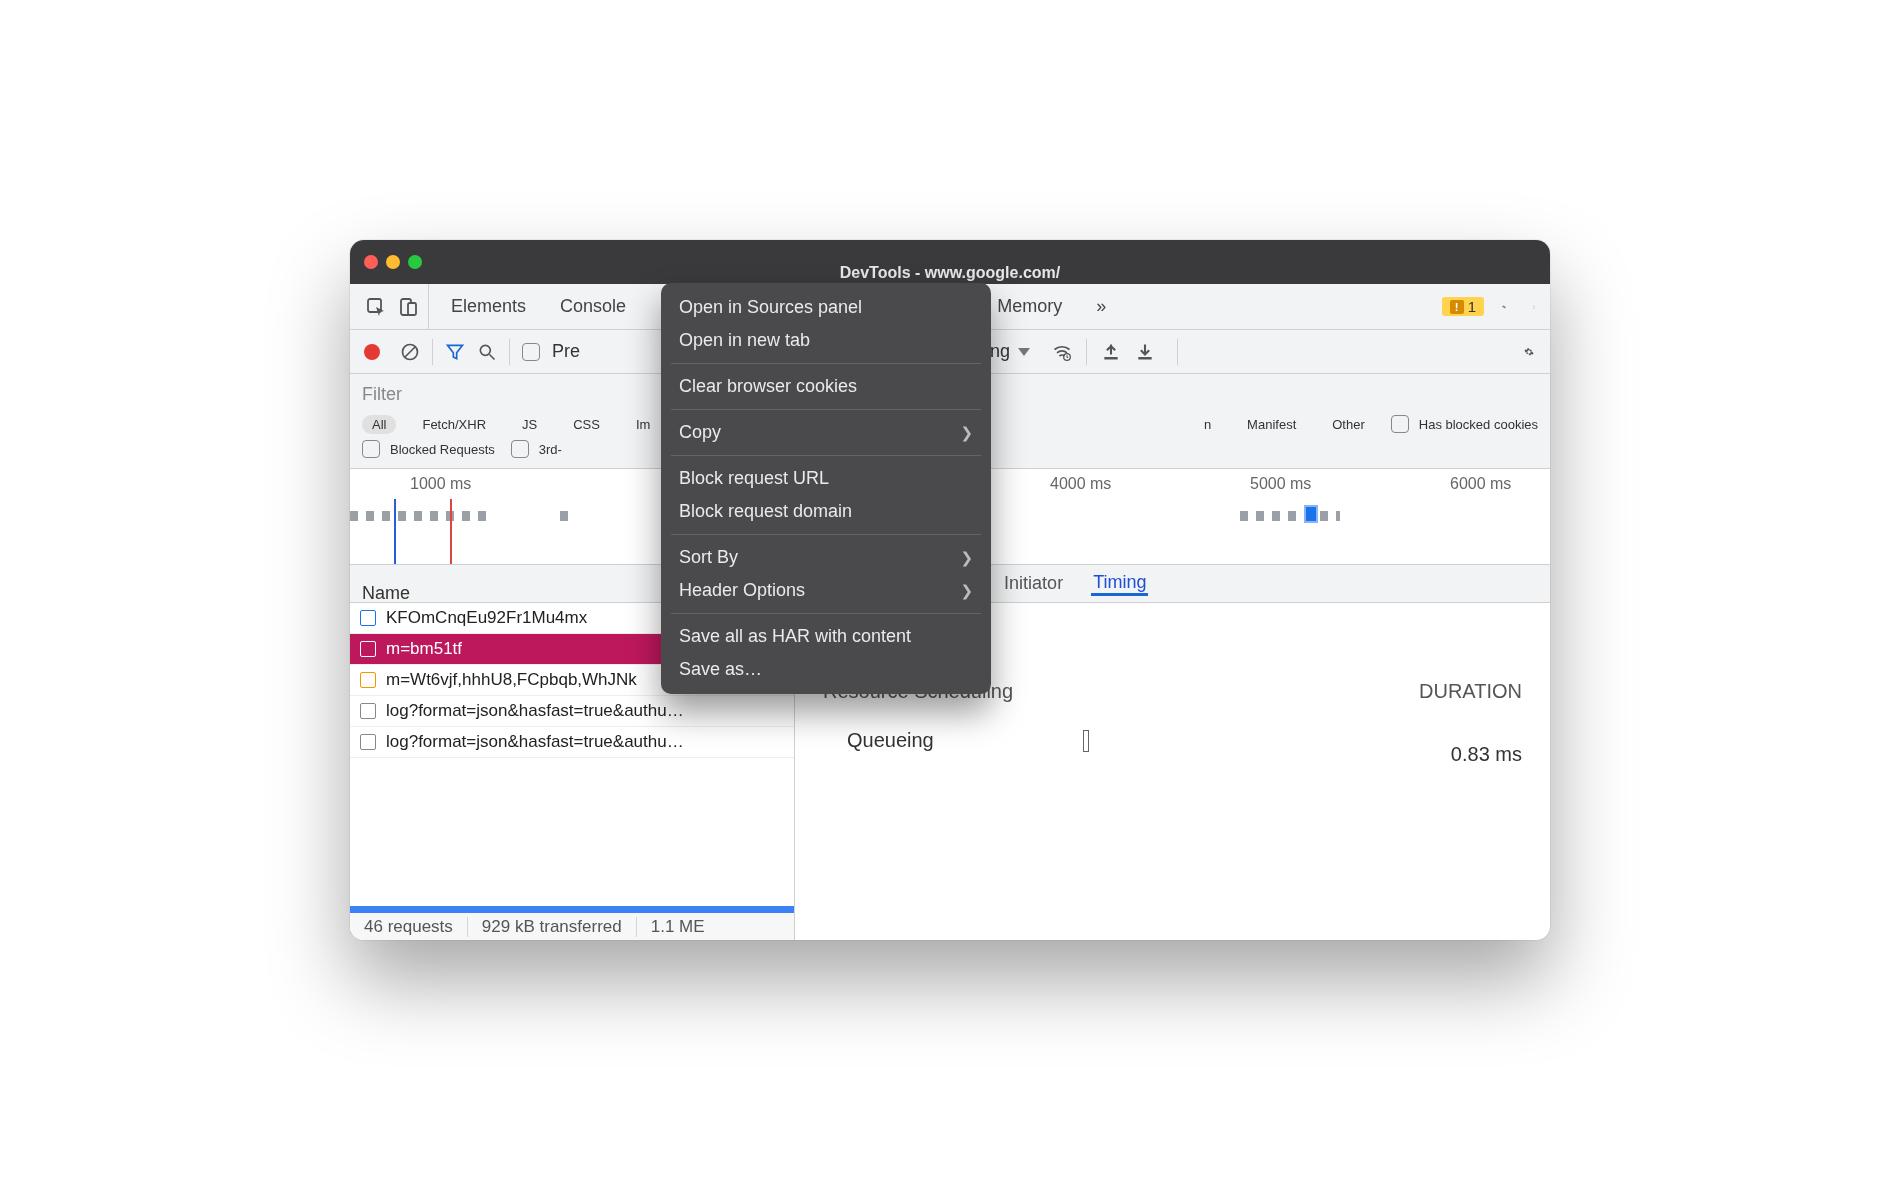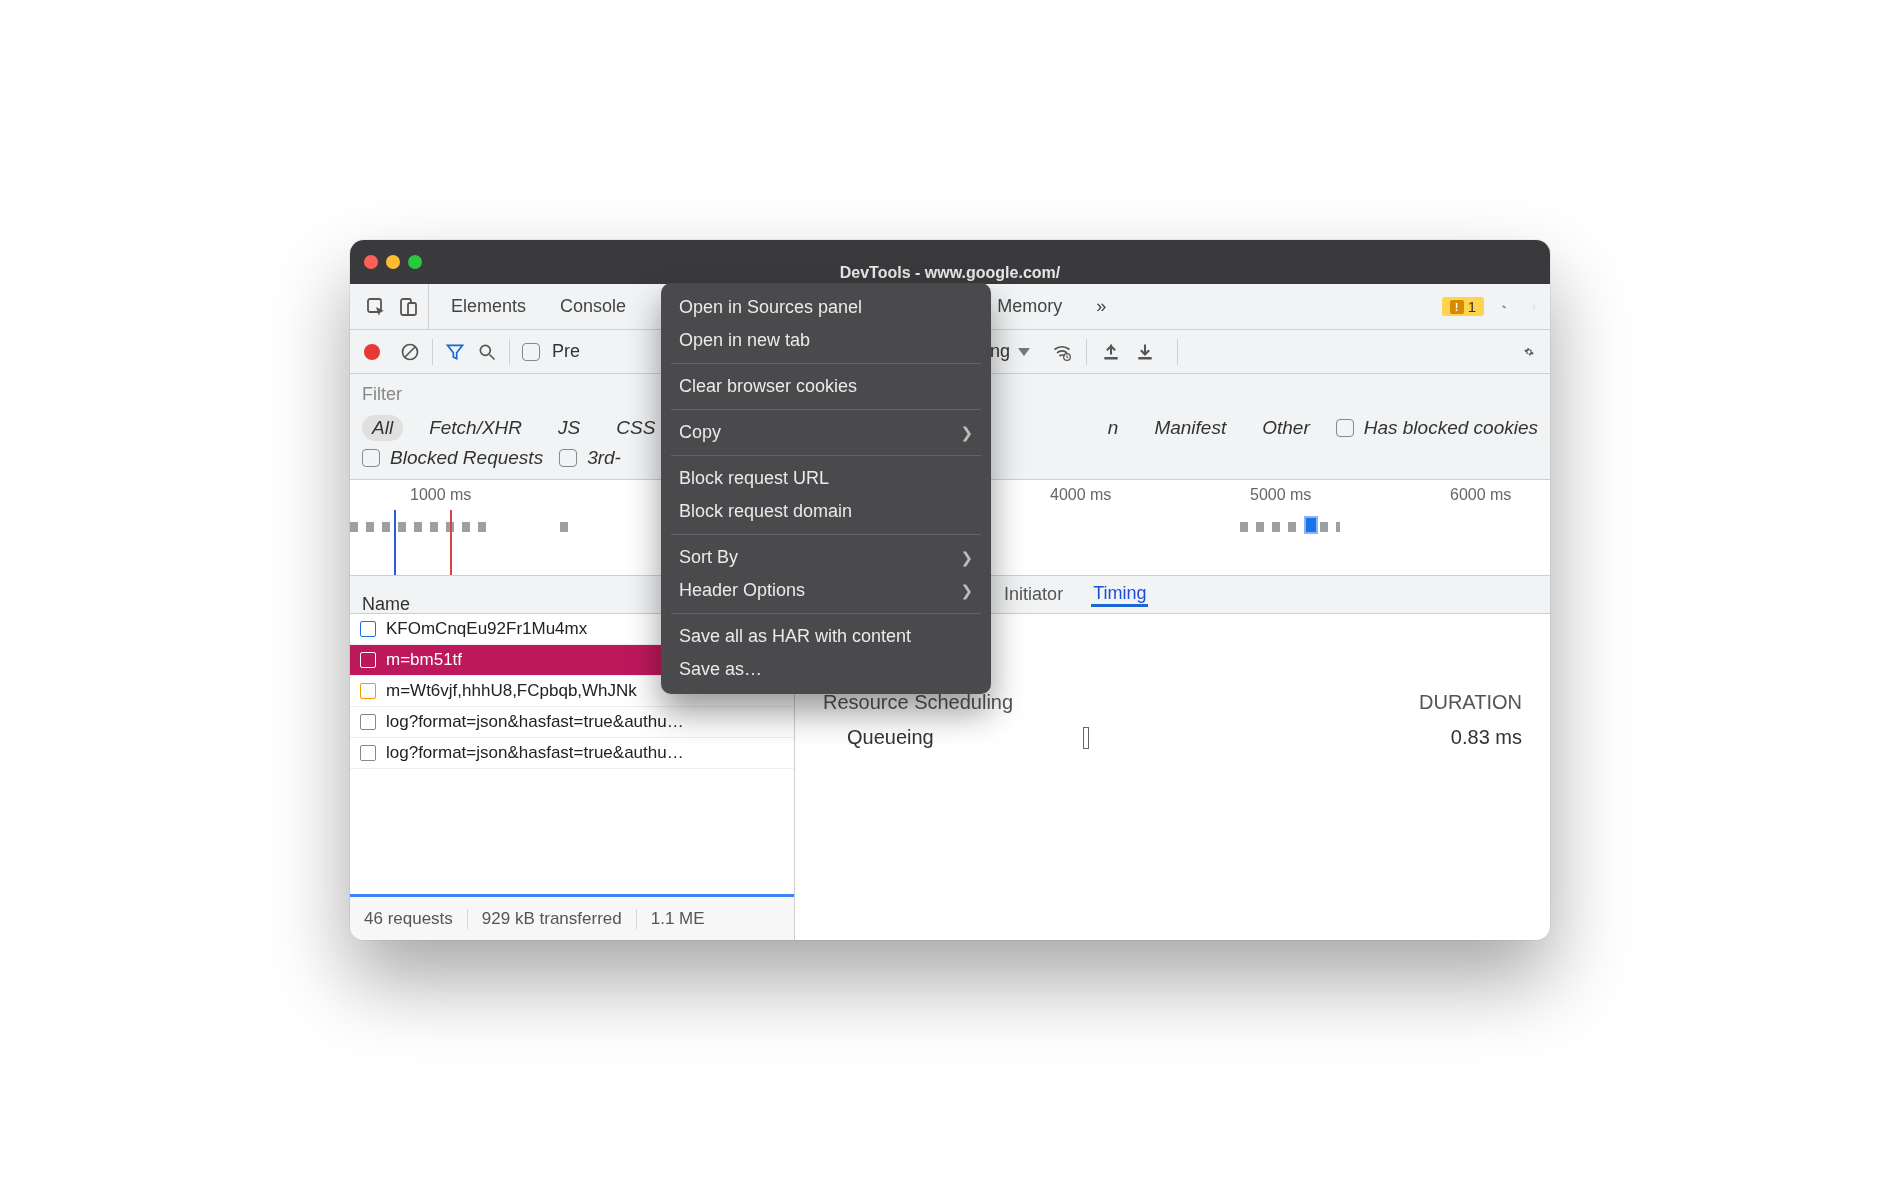--- a/index.html
+++ b/index.html
@@ -54,21 +54,21 @@
   .funnel { color:#1967d2; }
   .chk { width:18px; height:18px; border:1.5px solid #888; border-radius:4px; display:inline-block; flex-shrink:0;}
   .toolbar-label { white-space:nowrap;}
   .throttling { margin-left:auto; display:flex; align-items:center; gap:8px;}
   .caret-down { width:0; height:0; border-left:6px solid transparent; border-right:6px solid transparent; border-top:8px solid #777;}
   .tb-right { display:flex; align-items:center; gap:14px; padding:0 10px;}
 
   
   .filter-area { background:#f1f3f4; border-bottom:1px solid #d0d0d0; padding: 6px 12px 10px 12px; font-size:18px; color:#555; flex-shrink:0;}
   .filter-input { font-size:18px; color:#888; padding:4px 0;}
-  .filter-row { display:flex; align-items:center; gap:16px; padding-top:6px; flex-wrap:wrap; font-size:19px; color:#333;font-style:italic;}
+  .filter-row { display:flex; align-items:flex-start; gap:16px; padding-top:6px; flex-wrap:wrap; font-size:13px; color:#333;}
   .pill { padding:2px 10px;}
   .pill.active { background:#e0e0e0; border-radius:14px;}
   .chk-row { display:flex; align-items:center; gap:10px;}
 
   
   .timeline { height:96px; background:#fff; border-bottom:1px solid #cfcfcf; position:relative; flex-shrink:0;}
   .tick { position:absolute; top:6px; font-size:16px; color:#666;}
   .band { position:absolute; top:42px; height:10px; background:repeating-linear-gradient(90deg,#9aa0a6 0 8px, transparent 8px 16px);}
   .vline { position:absolute; top:30px; bottom:0; width:2px;}
   .vline.blue { background:#2b5bd7;}
@@ -85,30 +85,30 @@
   
   .split { display:flex; flex:1; min-height:0;}
   .left { width:445px; border-right:1px solid #cfcfcf; display:flex; flex-direction:column; background:#fff;}
   .rows { flex:1; overflow:hidden;}
   .row { display:flex; align-items:center; gap:10px; padding:5px 10px; font-size:17px; color:#222; border-bottom:1px solid #eee;}
   .row.selected { background:#be185d; color:#fff;}
   .file-ico { width:16px; height:16px; border:1.5px solid #888; border-radius:2px; flex-shrink:0;}
   .file-ico.js { border-color:#f29900; color:#f29900; position:relative;}
   .file-ico.js2 { border-color:#1a73e8; color:#1a73e8;}
   .file-ico.sel { border-color:#fff;}
-  .statusbar { height:46px; border-top:3px solid #3b82f6; background:#f7f7f7; display:flex; align-items:center; font-size:17px; color:#555;}
+  .statusbar { height:34px; border-top:7px solid #3b82f6; background:#f7f7f7; display:flex; align-items:center; font-size:17px; color:#555;}
   .statusbar .seg { padding:0 14px; border-right:1px solid #d6d6d6;}
 
   .right { flex:1; padding:28px 28px; font-size:20px; color:#333; overflow:hidden;}
   .right .start { font-size:20px; color:#222; margin-bottom:26px;}
   .right .hdr-row { display:flex; justify-content:space-between; color:#555; font-size:20px; margin-bottom:12px;}
   .right .data-row { display:flex; align-items:center; font-size:20px;}
   .right .data-row .lbl { padding-left:24px; width:260px;}
   .right .data-row .bar { width:6px; height:22px; border:1px solid #666;}
-  .right .data-row .val { margin-left:auto;}
+  .right .data-row .val { margin-left:auto;margin-top:28px;}
 
   
   .ctx {
     position:absolute; left:311px; top:43px; width:330px;
     background:#4a4a4c; color:#eaeaea; border-radius:10px;
     box-shadow: 0 18px 34px rgba(0,0,0,0.4);
     padding:8px 0; font-size:18px;
   }
   .ctx .item { padding:6px 18px; display:flex; align-items:center; justify-content:space-between;}
   .ctx .item.highlight { background:#1966ff; color:#fff;}

